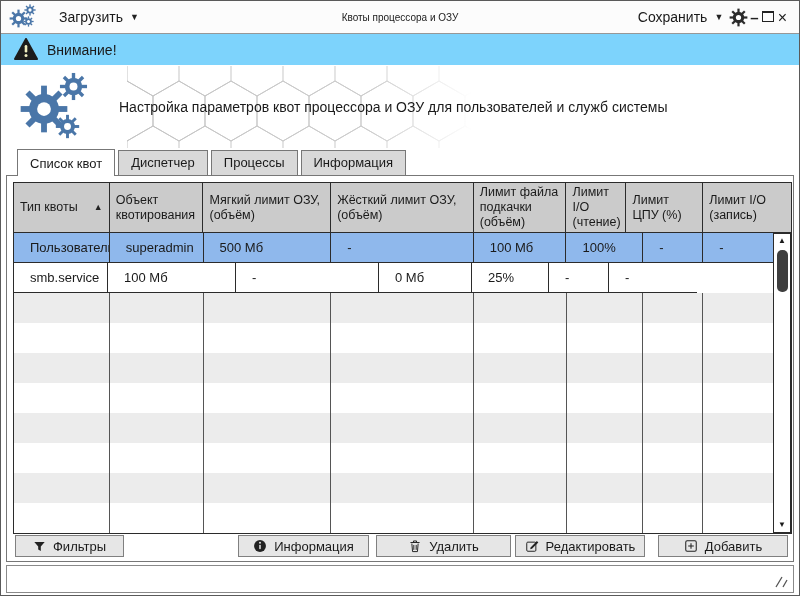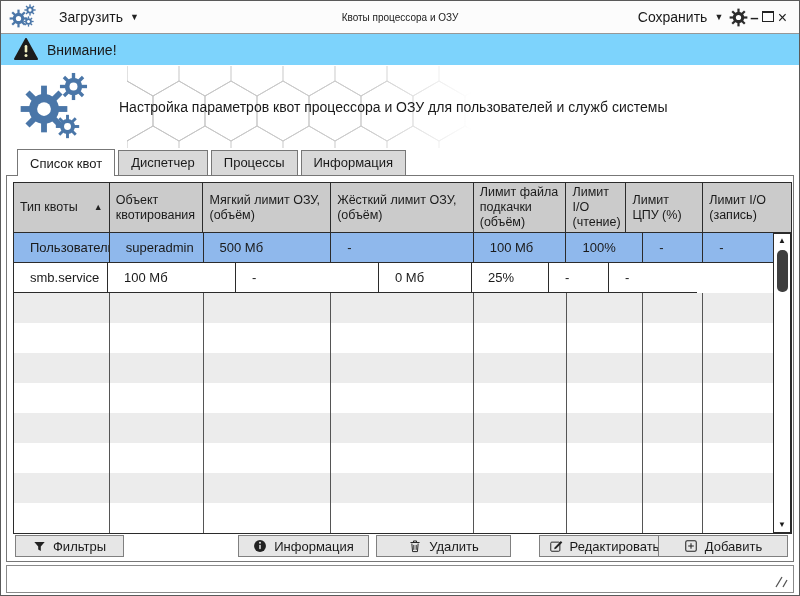--- a/index.html
+++ b/index.html
@@ -64,21 +64,21 @@
   .sarrow.down{margin-top:auto;}
   .thumb{width:11px;height:42px;background:#3f3f3f;border-radius:5px;margin-top:2px;}
 
   
   .btnrow{position:absolute;left:0;right:0;bottom:3px;height:23px;}
   .abtn{position:absolute;top:0;height:22px;box-sizing:border-box;background:#e6e6e6;border:1px solid #808080;display:flex;align-items:center;justify-content:center;gap:7px;font-size:13px;cursor:default;}
   .abtn svg{flex:0 0 auto;}
   .b-filters{left:8px;width:109px;}
   .b-info{left:231px;width:131px;}
   .b-delete{left:369px;width:135px;}
-  .b-edit{left:532px;width:130px;}
+  .b-edit{left:508px;width:130px;}
   .b-add{left:651px;width:130px;}
 
   
   .statusbar{position:relative;margin:3px 5px 0;height:26px;border:1px solid #8a8a8a;background:#fff;}
   .grip{position:absolute;right:4px;bottom:3px;}
 </style>
 </head>
 <body>
 
 <svg width="0" height="0" style="position:absolute">

